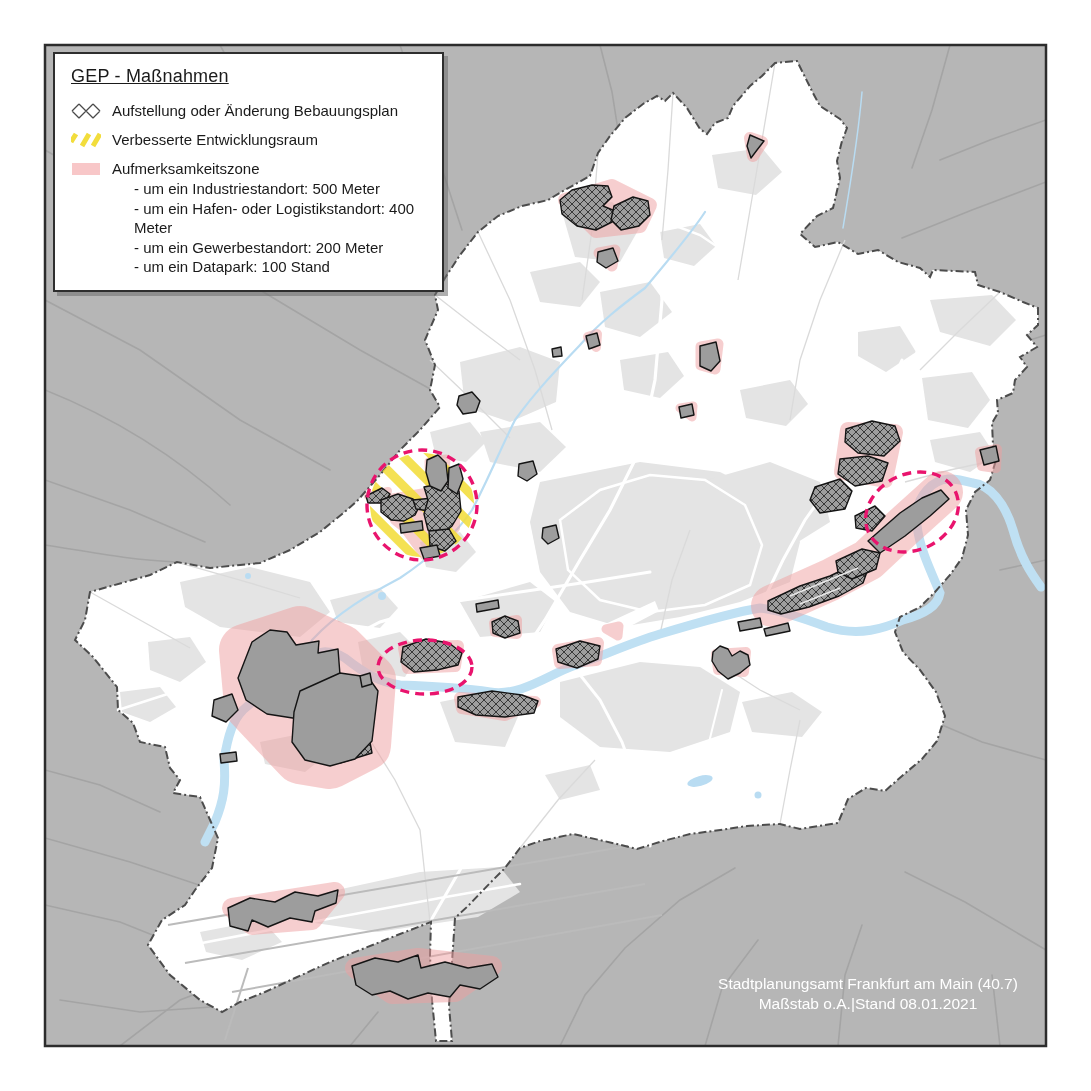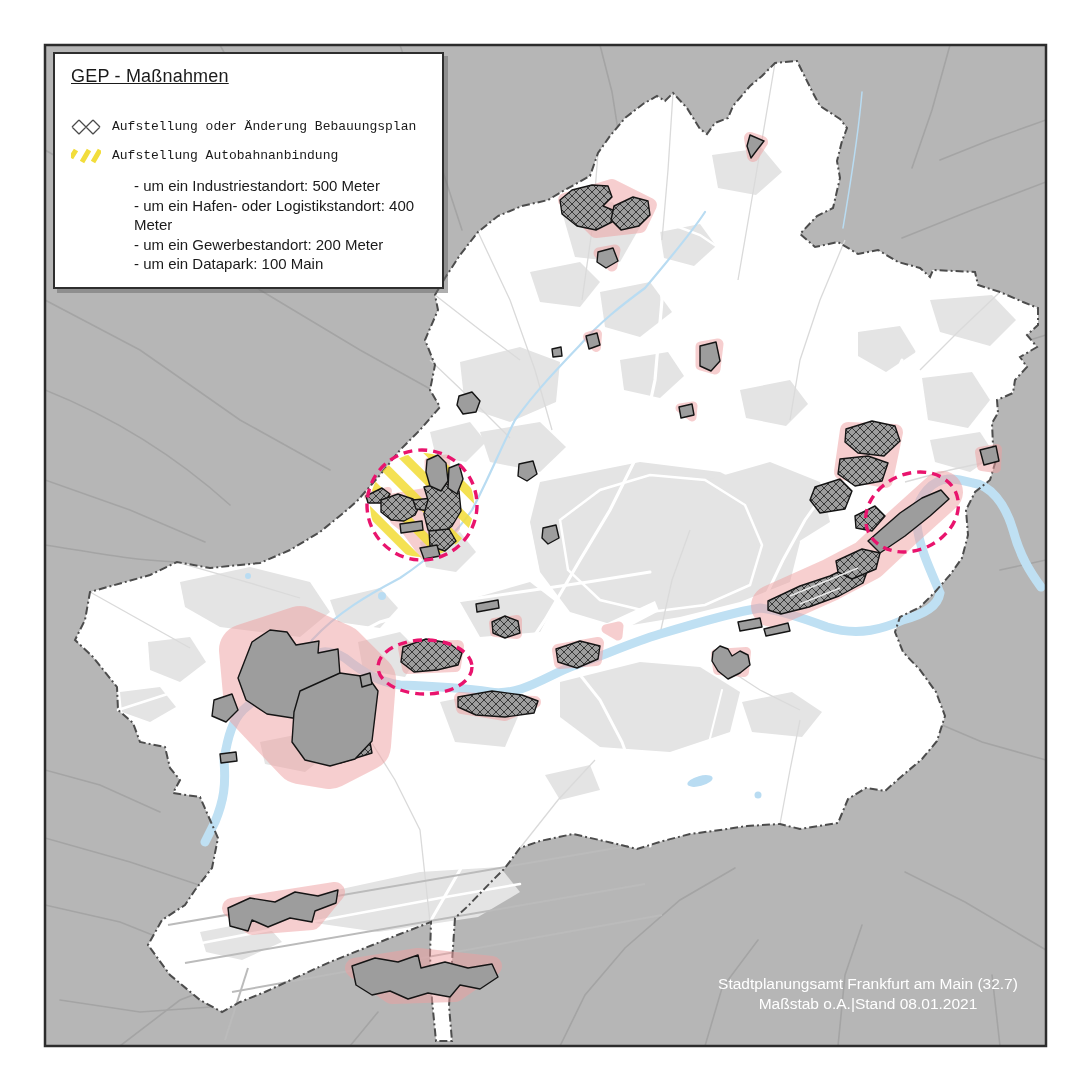--- a/index.html
+++ b/index.html
@@ -3,24 +3,24 @@
 <meta charset="utf-8">
 <style>
   html,body{margin:0;padding:0;background:#ffffff;}
   .stage{position:relative;width:1091px;height:1091px;background:#ffffff;overflow:hidden;
          font-family:"Liberation Sans", sans-serif;}
   .stage svg.map{position:absolute;left:0;top:0;}
   
   .legend{position:absolute;left:53px;top:52px;width:391px;box-sizing:border-box;
           background:#ffffff;border:2px solid #2e2e2e;box-shadow:4px 4px 0 rgba(110,110,110,.55);
           padding:10px 14px 13px 14px;color:#1a1a1a;}
-  .legend-title{font-size:18px;text-decoration:underline;margin:2px 0 31px 2px;letter-spacing:.2px;}
+  .legend-title{font-size:18px;text-decoration:underline;margin:2px 0 15px 2px;letter-spacing:.2px;}
   .legend-row{display:flex;align-items:center;gap:11px;margin:0 0 12px 2px;}
   .legend-row:last-of-type{margin-bottom:2px;}
-  .legend-label{font-size:13px;line-height:17px;font-family:Liberation Mono, monospace;}
+  .legend-label{font-size:15px;line-height:17px;}
   .legend-swatch{flex:0 0 30px;height:15px;display:flex;align-items:center;}
   .legend-sublines{margin:2px 0 0 65px;font-size:15px;line-height:19.5px;}
   
   .attribution{position:absolute;left:693px;top:974px;width:350px;text-align:center;
                color:#ffffff;font-size:15.5px;line-height:20px;}
   .attribution-line2{display:flex;justify-content:center;}
 </style>
 </head>
 <body>
 
@@ -273,34 +273,42 @@
     <span class="legend-label">Aufstellung oder Änderung Bebauungsplan</span>
   </div>
 
 
   <div class="legend-row">
     <span class="legend-swatch">
       <svg width="30" height="16" viewBox="0 0 30 16">
         <path d="M0 10 L5 2 M11 14 L18 2 M22 14 L29 2" stroke="#f2dd3c" stroke-width="5" fill="none"></path>
       </svg>
     </span>
-    <span class="legend-label">Aufstellung Autobahnanbindung</span>
-  </div>
-
+    <span class="legend-label">Verbesserte Entwicklungsraum</span>
+  </div>
+
+  <div class="legend-row" style="margin-bottom:2px;">
+    <span class="legend-swatch">
+      <svg width="30" height="16" viewBox="0 0 30 16">
+        <rect x="1" y="2" width="28" height="12" fill="#f8c7c8"></rect>
+      </svg>
+    </span>
+    <span class="legend-label">Aufmerksamkeitszone</span>
+  </div>
 
   <div class="legend-sublines">
     <div>- um ein Industriestandort: 500 Meter</div>
     <div>- um ein Hafen- oder Logistikstandort: 400 Meter</div>
     <div>- um ein Gewerbestandort: 200 Meter</div>
-    <div>- um ein Datapark: 100 Main</div>
+    <div>- um ein Datapark: 100 Stand</div>
   </div>
 </div>
 
 <div class="attribution">
-  <div>Stadtplanungsamt Frankfurt am Main (32.7)</div>
+  <div>Stadtplanungsamt Frankfurt am Main (40.7)</div>
   <div class="attribution-line2">
     <span>Maßstab o.A.</span>
     <span>|</span>
     <span>Stand 08.01.2021</span>
   </div>
 </div>
 
 </div>
 
 </body></html>

